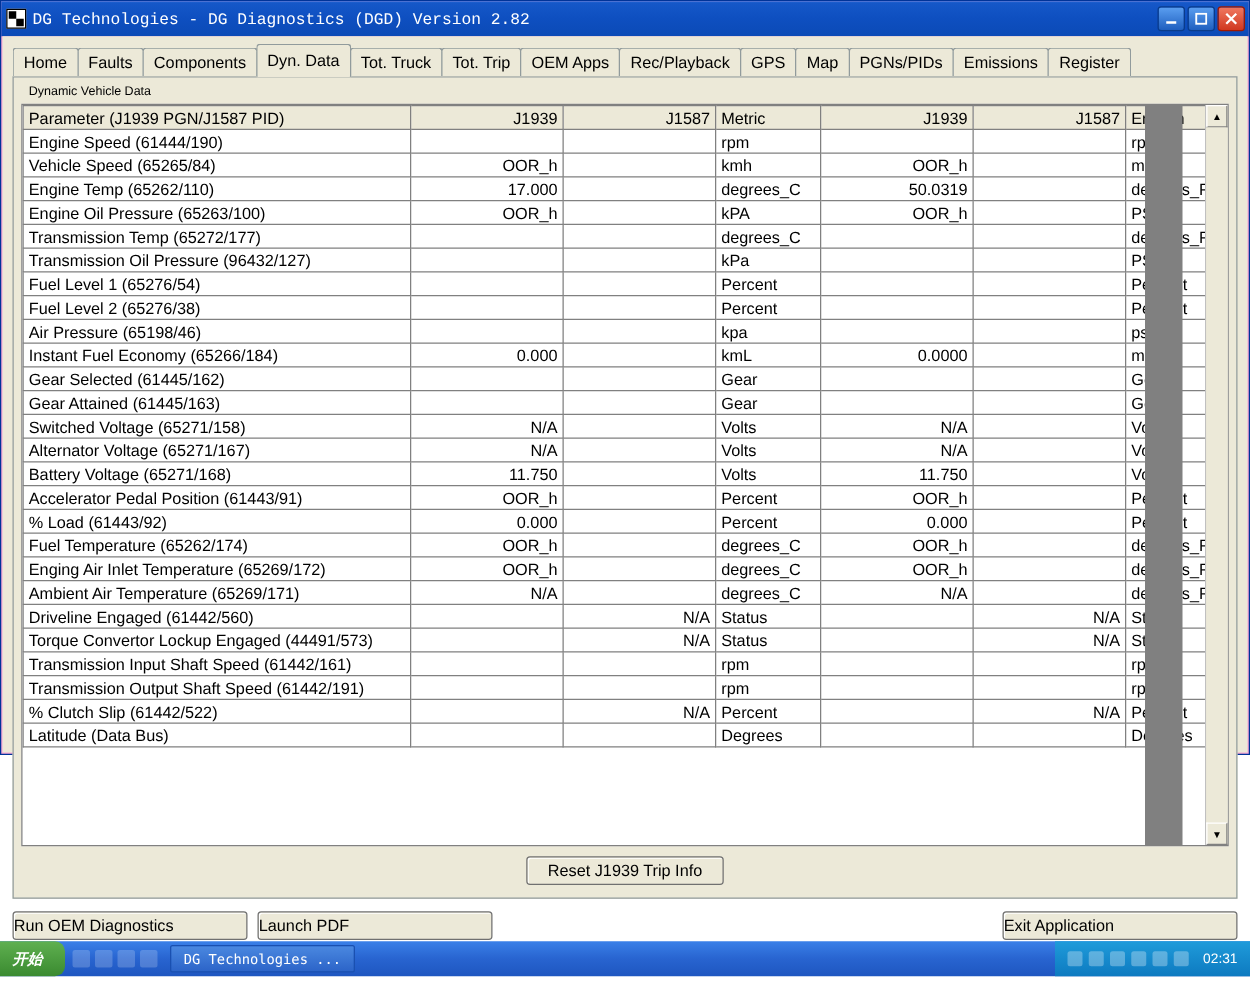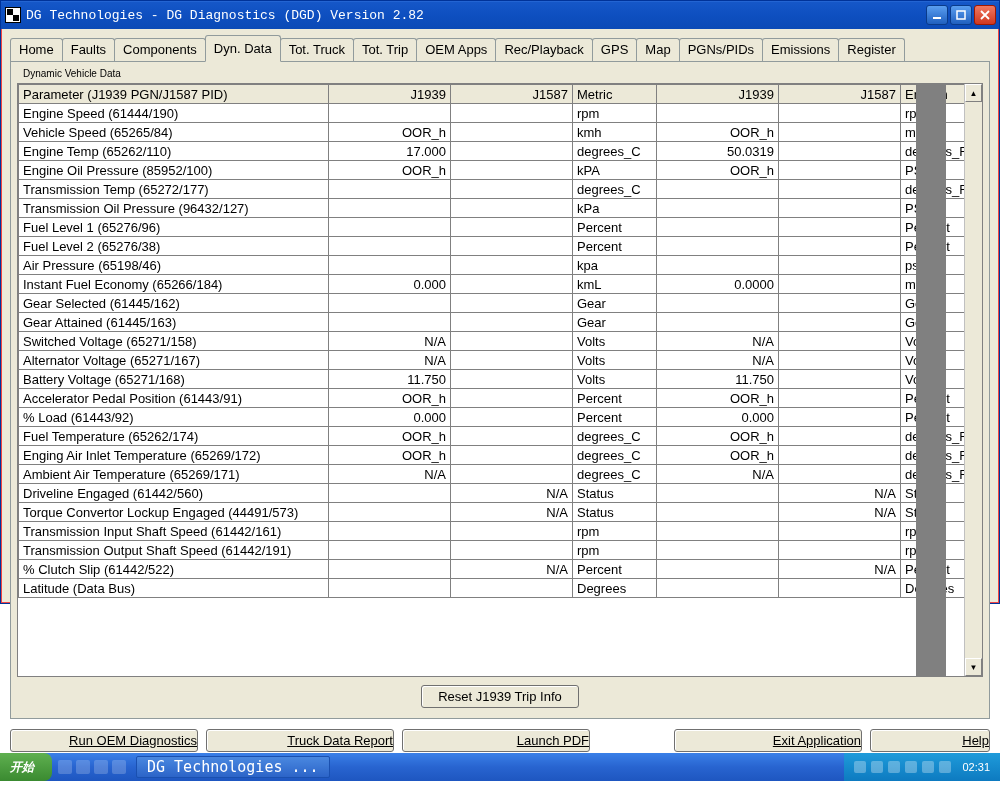--- a/index.html
+++ b/index.html
@@ -1,18 +1,18 @@
 <!DOCTYPE html>
 <html><head>
 <meta charset="utf-8">
 <style>
 * { box-sizing: border-box; margin: 0; padding: 0; }
 body { font-family: "Microsoft Sans Serif", Tahoma, sans-serif; font-size: 12px; background: #fff; width: 1000px; height: 803px; overflow: hidden; }
 
-.window { width: 1000px; height: 604px; position: relative; background: #ef4444; border: 1px solid #003399; }
+.window { width: 1000px; height: 604px; position: relative; background: #f9a8d4; border: 1px solid #003399; }
 .titlebar { height: 28px; background: linear-gradient(to bottom, #2a6bd8 0%, #1557c8 5%, #0e4fc0 50%, #0b4ab6 100%); display: flex; align-items: center; color: #fff; font-family: "NSimSun","SimSun","Courier New",monospace; font-size: 13px; padding-left: 4px; }
 .titlebar .app-icon { width: 16px; height: 16px; background: #fff; margin-right: 5px; border: 1px solid #000; display: inline-block; position: relative; }
 .titlebar .app-icon::before { content: ""; position: absolute; top: 1px; left: 1px; right: 7px; bottom: 7px; background: #000; }
 .titlebar .app-icon::after { content: ""; position: absolute; top: 7px; left: 7px; right: 1px; bottom: 1px; background: #000; }
 .titlebar .title-text { flex: 1; }
 .winbtns { display: flex; gap: 2px; margin-right: 3px; }
 .winbtn { width: 22px; height: 20px; background: linear-gradient(to bottom, #5a9ef0, #1f5fbf); border: 1px solid #0a3b8a; border-radius: 3px; color: #fff; font-weight: bold; font-size: 11px; display: flex; align-items: center; justify-content: center; cursor: pointer; }
 .winbtn.close { background: linear-gradient(to bottom, #f07860, #d03820); border-color: #a01800; }
 .winbtn svg { width: 10px; height: 10px; }
 
@@ -35,30 +35,30 @@
 .vscroll { position: absolute; right: 0; top: 0; bottom: 0; width: 18px; background: #ece9d8; border-left: 1px solid #c0c0c0; }
 .vscroll .sbtn { height: 18px; background: #ece9d8; border: 1px solid #fff; border-right-color: #808080; border-bottom-color: #808080; display: flex; align-items: center; justify-content: center; font-size: 8px; }
 .vscroll .track { position: absolute; top: 18px; bottom: 18px; left: 0; right: 0; background: #ece9d8; }
 .vscroll .sbtn.bottom { position: absolute; bottom: 0; left: 0; right: 0; }
 .grid-gutter { position: absolute; right: 18px; top: 0; bottom: 0; width: 30px; background: #808080; }
 
 .reset-row { text-align: center; padding-top: 8px; }
 .btn { background: #ece9d8; border: 1px solid #707070; border-radius: 3px; padding: 3px 16px; font-size: 13px; cursor: pointer; box-shadow: inset 1px 1px 0 #fff; }
 
 .btnbar { display: flex; gap: 8px; padding: 2px 8px 8px 8px; }
-.btnbar .btn { flex-basis: 188px; padding: 3px 0; text-align: right; text-decoration: underline; }
+.btnbar .btn { flex-basis: 188px; padding: 3px 0; text-align: left; }
 .btnbar .spacer { flex: 1; }
 .btnbar .btn.help { flex-basis: 120px; }
 .btnbar .btn.help span { text-decoration: underline; text-underline-offset: 1px; }
 
 .taskbar { position: absolute; top: 753px; left: 0; width: 1000px; height: 28px; background: linear-gradient(to bottom, #3a80e8 0%, #2864d0 50%, #1e56c0 100%); display: flex; align-items: center; color: #fff; font-size: 12px; justify-content: space-between; }
 .start { background: linear-gradient(to bottom, #5fb050 0%, #3a8a30 100%); padding: 0 18px 0 10px; height: 100%; display: flex; align-items: center; border-top-right-radius: 8px; border-bottom-right-radius: 8px; font-style: italic; font-weight: bold; font-family: "SimSun", serif; }
 .ql { display: flex; gap: 4px; padding: 0 6px; }
 .ql span { width: 14px; height: 14px; display: inline-block; background: rgba(255,255,255,0.2); border-radius: 2px; }
-.taskitem { background: linear-gradient(to bottom, #4a88e0, #2c64c8); border: 1px solid #1a50b0; border-radius: 2px; height: 22px; display: flex; align-items: center; padding: 0 10px; margin-left: 4px; font-size: 15px; font-family: "NSimSun","SimSun",monospace; }
+.taskitem { background: linear-gradient(to bottom, #4a88e0, #2c64c8); border: 1px solid #1a50b0; border-radius: 2px; height: 22px; display: flex; align-items: center; padding: 0 10px; margin-left: 4px; font-size: 11px; font-family: "NSimSun","SimSun",monospace; }
 .tray { margin-left: auto; background: linear-gradient(to bottom, #1f9bda, #0d7ac0); height: 100%; display: flex; align-items: center; padding: 4px 10px; gap: 5px; }
 .tray .ico { width: 12px; height: 12px; background: rgba(255,255,255,0.3); border-radius: 2px; }
 .tray .clock { font-size: 11px; margin-left: 6px; }
 </style>
 </head>
 <body>
 
 <div class="window">
   <div class="titlebar">
     <span class="app-icon"></span>
@@ -148,21 +148,21 @@
                 <tr>
                   <td>Engine Temp (65262/110)</td>
                   <td class="num">17.000</td>
                   <td class="num"></td>
                   <td>degrees_C</td>
                   <td class="num">50.0319</td>
                   <td class="num"></td>
                   <td>degrees_F</td>
                 </tr>
                 <tr>
-                  <td>Engine Oil Pressure (85952/100)</td>
+                  <td>Engine Oil Pressure (65263/100)</td>
                   <td class="num">OOR_h</td>
                   <td class="num"></td>
                   <td>kPA</td>
                   <td class="num">OOR_h</td>
                   <td class="num"></td>
                   <td>PSI</td>
                 </tr>
                 <tr>
                   <td>Transmission Temp (65272/177)</td>
                   <td class="num"></td>
@@ -175,21 +175,21 @@
                 <tr>
                   <td>Transmission Oil Pressure (96432/127)</td>
                   <td class="num"></td>
                   <td class="num"></td>
                   <td>kPa</td>
                   <td class="num"></td>
                   <td class="num"></td>
                   <td>PSI</td>
                 </tr>
                 <tr>
-                  <td>Fuel Level 1 (65276/96)</td>
+                  <td>Fuel Level 1 (65276/54)</td>
                   <td class="num"></td>
                   <td class="num"></td>
                   <td>Percent</td>
                   <td class="num"></td>
                   <td class="num"></td>
                   <td>Percent</td>
                 </tr>
                 <tr>
                   <td>Fuel Level 2 (65276/38)</td>
                   <td class="num"></td>
@@ -371,25 +371,23 @@
         </div>
       </div>
 
       <div class="reset-row">
         <button class="btn">Reset J1939 Trip Info</button>
       </div>
     </div>
 
     <div class="btnbar">
       <button class="btn">Run OEM Diagnostics</button>
-      <button class="btn">Truck Data Report</button>
       <button class="btn">Launch PDF</button>
       <div class="spacer"></div>
       <button class="btn">Exit Application</button>
-      <button class="btn help"><span>H</span><span>elp</span></button>
     </div>
   </div>
 </div>
 
 <div class="taskbar">
   <div class="start">
       <span>开始</span>
     </div>
   <div class="ql">
       <span></span>

